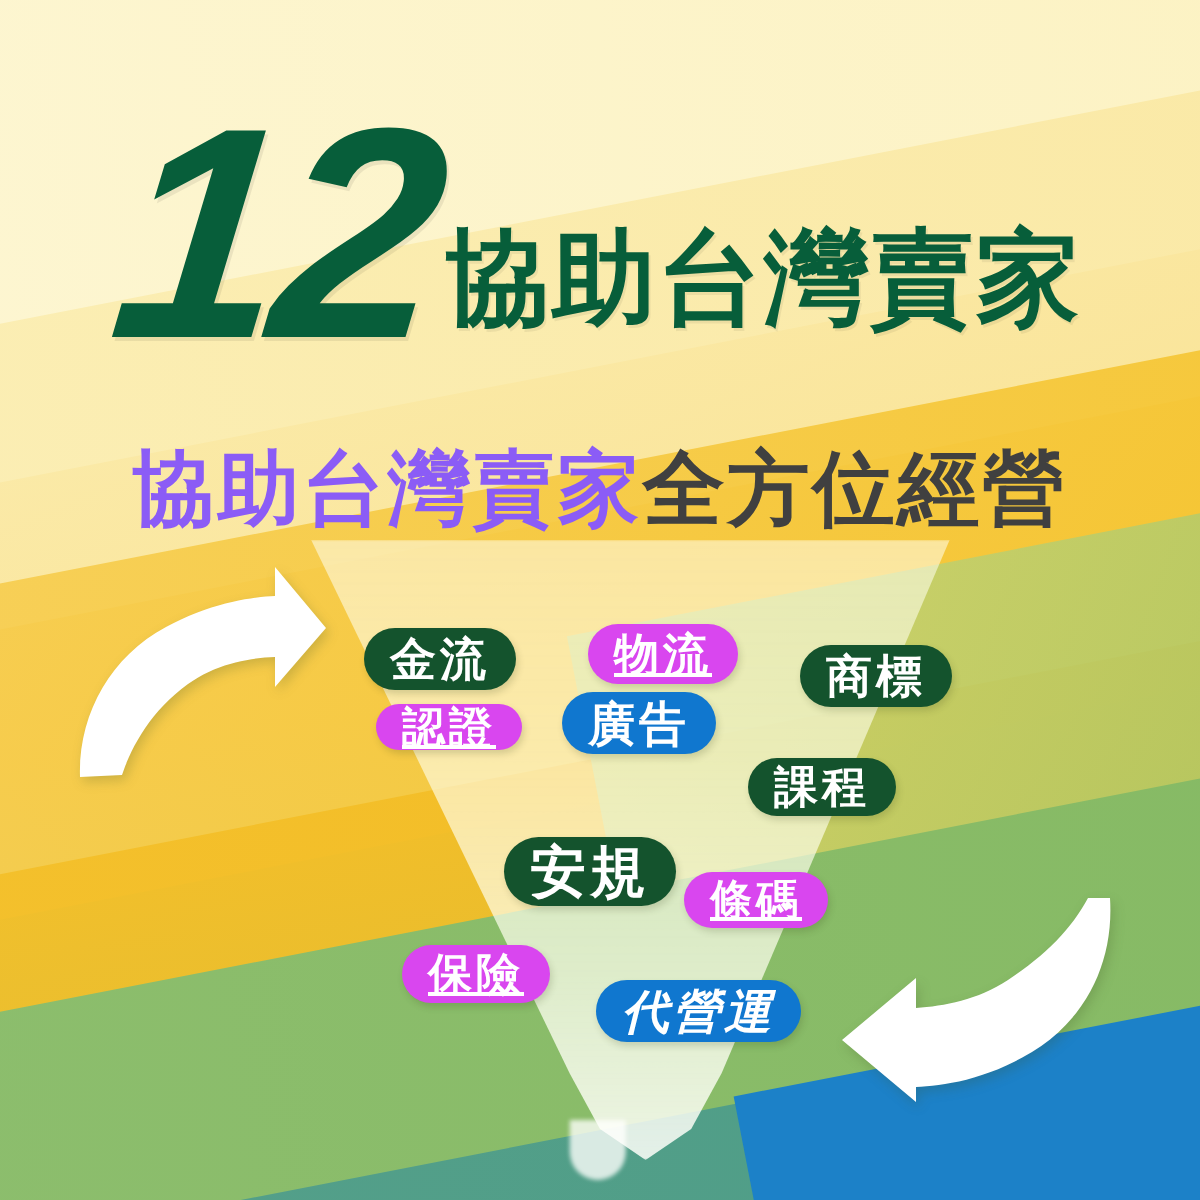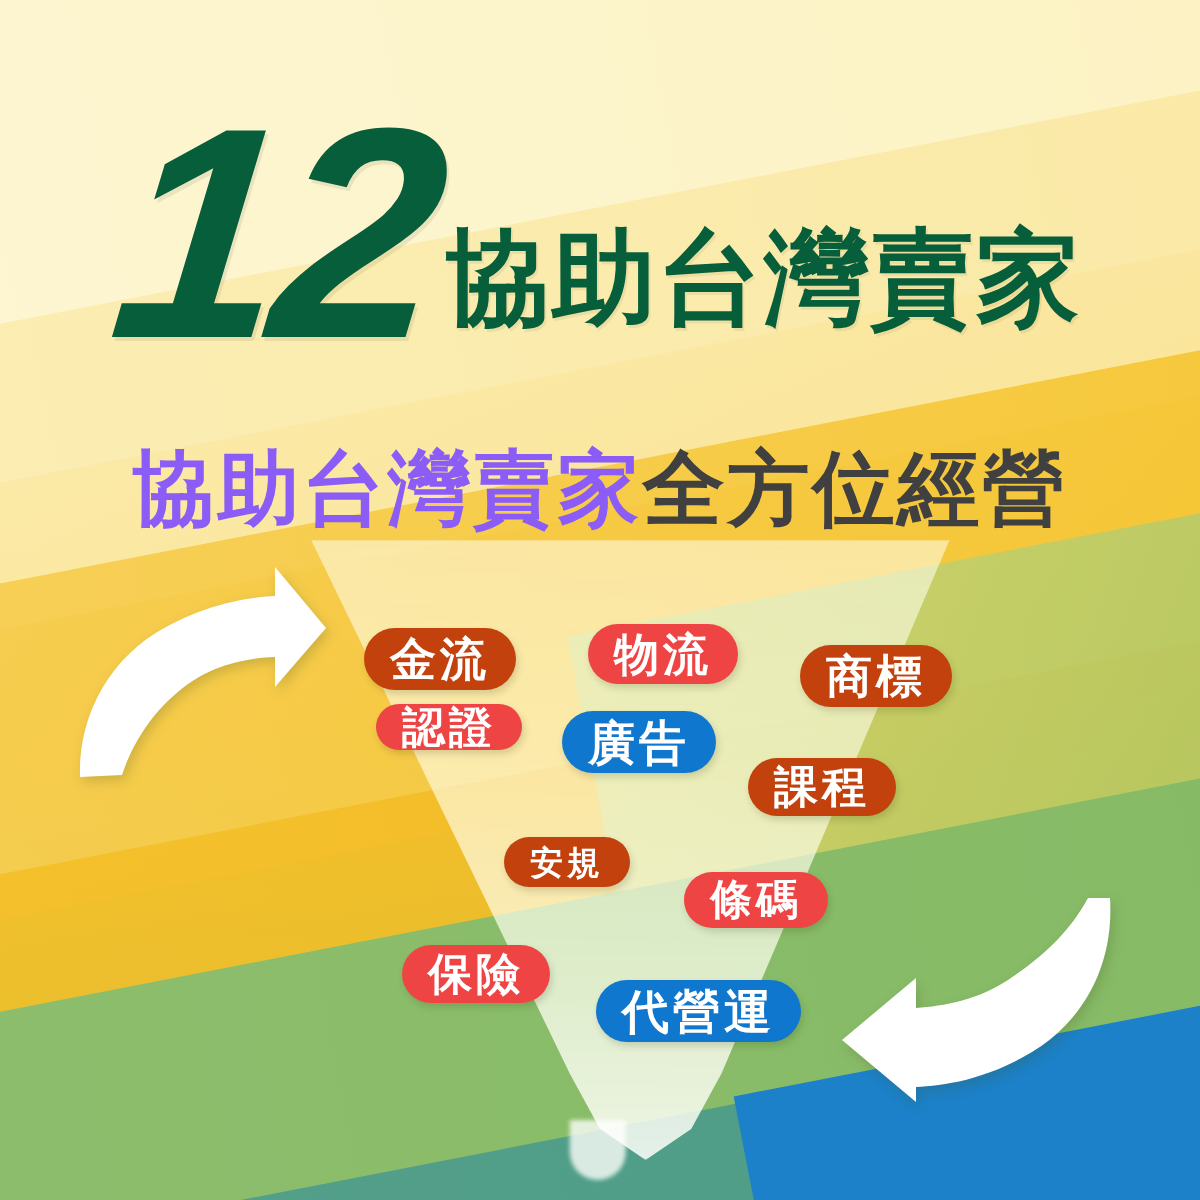--- a/index.html
+++ b/index.html
@@ -174,36 +174,36 @@
     justify-content:center;
     color:#FFFFFF;
     font-weight:bold;
     border-radius:999px;
     white-space:nowrap;
     box-shadow:2px 4px 7px rgba(50,60,20,.18);
     letter-spacing:4px;
     padding:0 26px;
     line-height:1;
   }
-  .pill.teal   { background:#c2410c; }
-  .pill.orange { background:#ef4444; }
+  .pill.teal   { background:#14532d; }
+  .pill.orange { background:#d946ef;text-decoration:underline; }
   .pill.blue   { background:#1077CF; }
 
   
   .p-jinliu   { left:364px; top:628px;  height:62px; font-size:46px; }
   .p-wuliu    { left:588px; top:624px;  height:60px; font-size:45px; }
   .p-shangbiao{ left:800px; top:645px;  height:62px; font-size:46px; }
   .p-renzheng { left:376px; top:704px;  height:46px; font-size:43px; }
-  .p-guanggao { left:562px; top:711px;  height:62px; font-size:47px; }
+  .p-guanggao { left:562px; top:692px;  height:62px; font-size:47px; }
   .p-kecheng  { left:748px; top:758px;  height:58px; font-size:44px; }
   .p-fanyi    { left:310px; top:827px;  height:58px; font-size:43px; }
-  .p-angui    { left:504px; top:837px;  height:50px; font-size:33px; }
+  .p-angui    { left:504px; top:837px;  height:69px; font-size:56px; }
   .p-tiaoma   { left:684px; top:872px;  height:56px; font-size:42px; }
   .p-baoxian  { left:402px; top:945px;  height:58px; font-size:44px; }
-  .p-daiyunying{left:596px; top:980px;  height:62px; font-size:47px; }
+  .p-daiyunying{left:596px; top:980px;  height:62px; font-size:47px;font-style:italic; }
 </style>
 </head>
 <body>
 
 <div id="poster">
 
   <div class="bg-layer">
     <div class="bg-base"></div>
     <div class="band band-i"></div>
     <div class="band band-a"></div>

